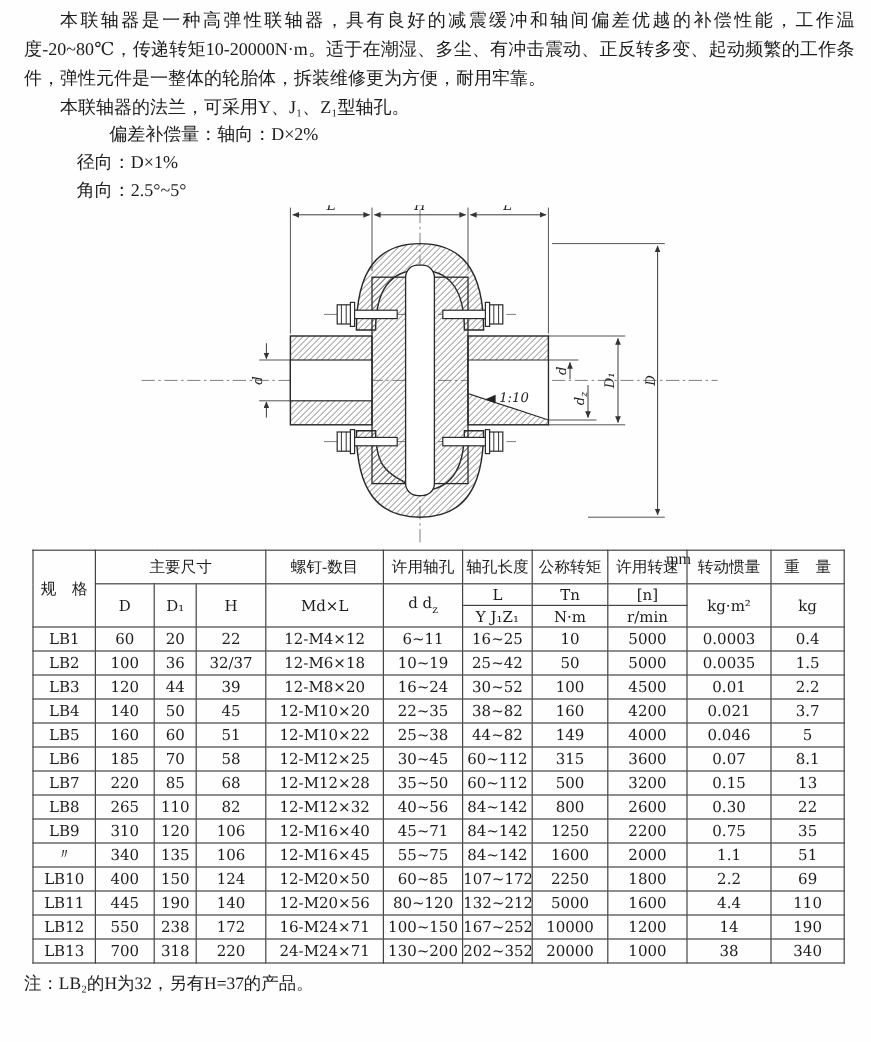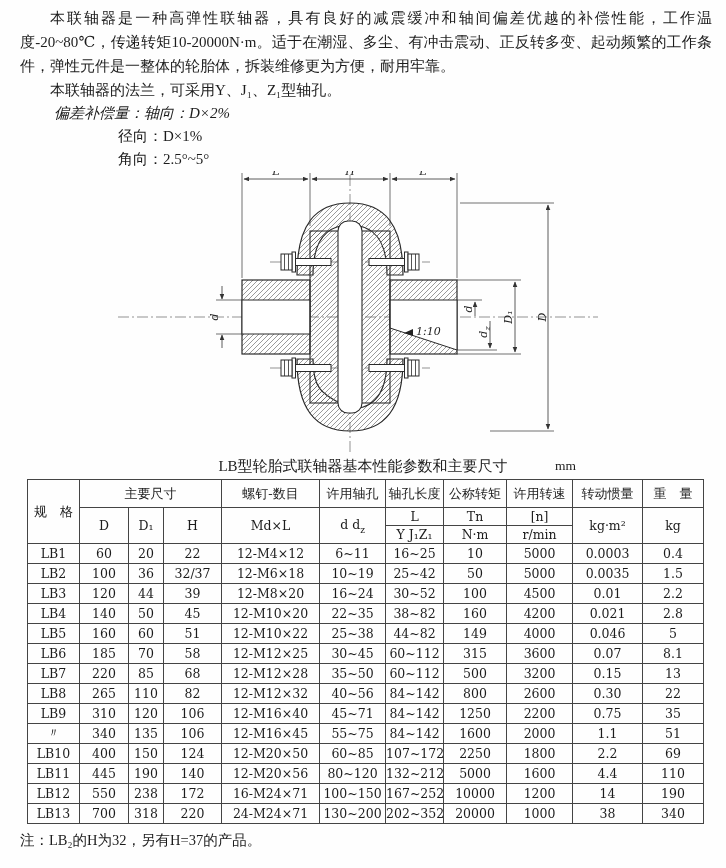--- a/index.html
+++ b/index.html
@@ -1,21 +1,21 @@
 <!DOCTYPE html>
 <html><head>
 <meta charset="utf-8">
 <style>
   html,body{margin:0;padding:0;width:726px;height:868px;background:#fefefe;overflow:hidden;
     font-family:"Liberation Serif","DejaVu Serif",serif;color:#1c1c1c;}
   .intro{margin:6px 14px 0 20px;font-size:15px;line-height:24px;text-indent:2em;text-align:justify;}
   .para2{margin:0 14px 0 20px;font-size:15px;line-height:24px;text-indent:2em;}
   .comp{font-size:15px;line-height:23px;}
-  .comp .c1{padding-left:54px;font-style:italic;}
-  .comp .c2,.comp .c3{padding-left:118px;}
+  .comp .c1{padding-left:91px;}
+  .comp .c2,.comp .c3{padding-left:64px;}
   .drawing-wrap{width:726px;height:284px;}
   svg{display:block;}
   .tbl-title{position:relative;text-align:center;font-size:15px;margin:2px 0 3px 0;}
   .tbl-title .unit{position:absolute;left:555px;top:1px;font-size:13.5px;}
   table{border-collapse:collapse;table-layout:fixed;width:676px;margin-left:27px;border:1.5px solid #333;}
   th,td{border:1px solid #444;font-weight:normal;text-align:center;vertical-align:middle;
     padding:0;white-space:nowrap;overflow:hidden;}
   th{font-size:12.5px;}
   .sym{font-family:"DejaVu Serif",serif;font-size:12.5px;}
   td{font-family:"DejaVu Serif",serif;font-size:12.5px;height:19px;}
@@ -121,21 +121,20 @@
   <text x="423" y="12" text-anchor="middle" class="dimtxt">L</text>
   <text x="215" y="157" text-anchor="middle" transform="rotate(-90 215 154)" class="dimtxt">d</text>
   <text x="469" y="149" text-anchor="middle" transform="rotate(-90 469 146)" class="dimtxt">d</text>
   <text x="484" y="172" text-anchor="middle" transform="rotate(-90 484 169)" class="dimtxt"><tspan>d</tspan><tspan dy="2.5" font-size="8">z</tspan></text>
   <text x="509" y="157" text-anchor="middle" transform="rotate(-90 509 154)" class="dimtxt">D₁</text>
   <text x="543" y="157" text-anchor="middle" transform="rotate(-90 543 154)" class="dimtxt">D</text>
 </svg>
 </div>
 
 <div class="tbl-title">
-  <span>LB型轮胎式联轴器基本性能参数和主要尺寸</span>
   <span class="unit">mm</span>
 </div>
 
 <table>
   <colgroup>
     <col style="width:52px">
       <col style="width:49px">
       <col style="width:35px">
       <col style="width:58px">
     <col style="width:98px">
@@ -224,21 +223,21 @@
         <td>LB4</td>
         <td>140</td>
         <td>50</td>
         <td>45</td>
         <td>12-M10×20</td>
         <td>22~35</td>
         <td>38~82</td>
         <td>160</td>
         <td>4200</td>
         <td>0.021</td>
-        <td>2.8</td>
+        <td>3.7</td>
       </tr>
 
       <tr>
         <td>LB5</td>
         <td>160</td>
         <td>60</td>
         <td>51</td>
         <td>12-M10×22</td>
         <td>25~38</td>
         <td>44~82</td>

